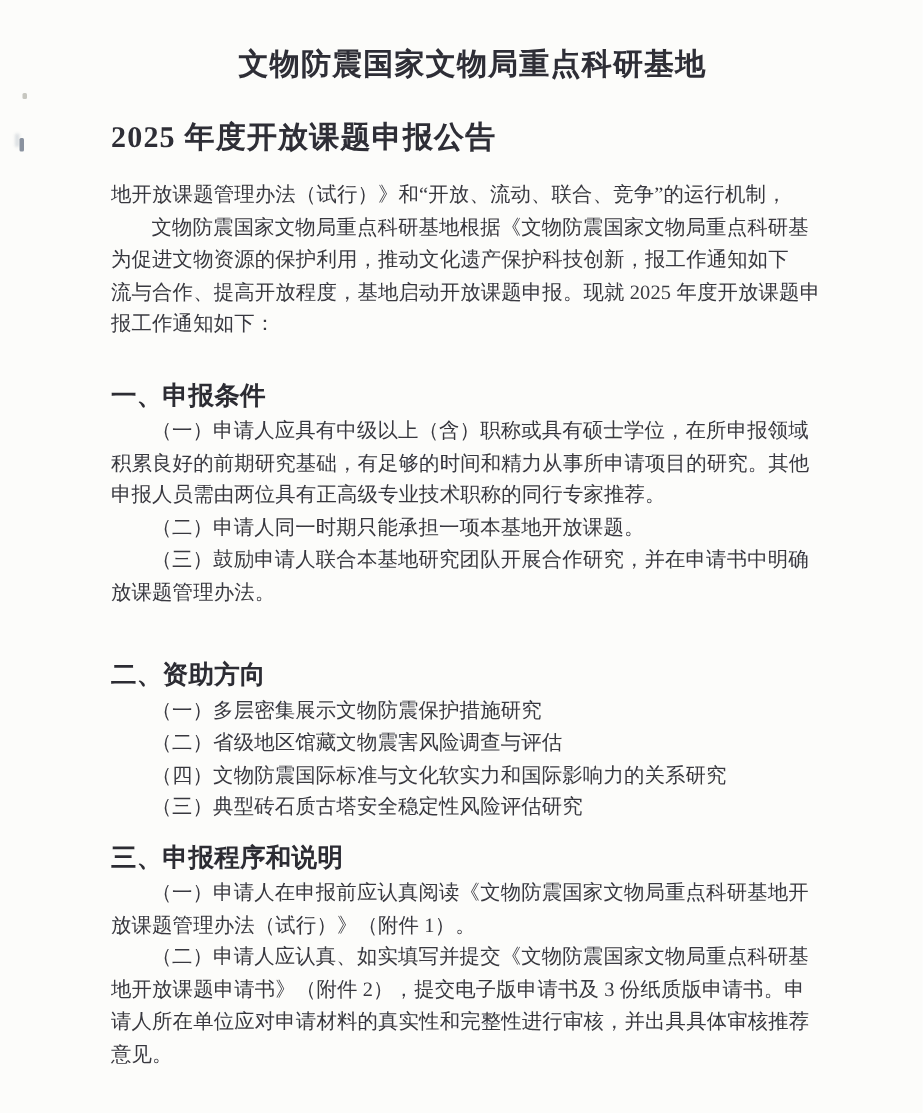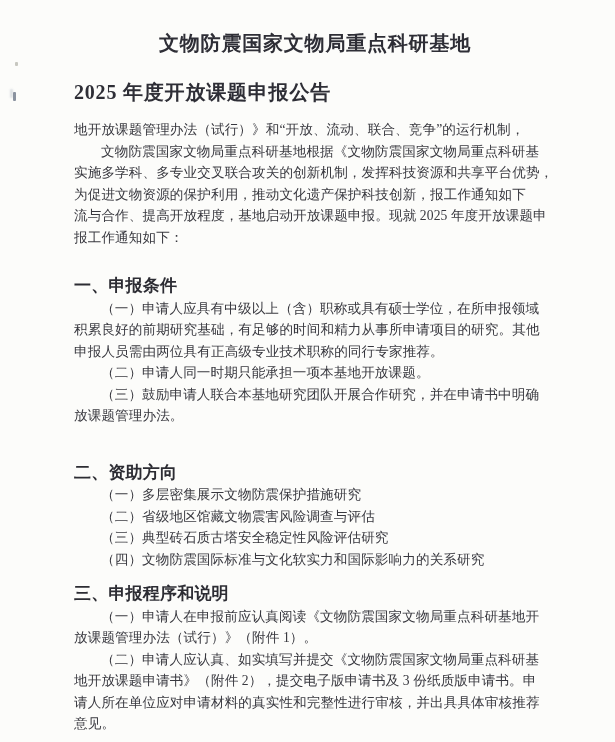--- a/index.html
+++ b/index.html
@@ -75,41 +75,40 @@
 <div class="page">
   <div class="speck speck-1"></div>
   <div class="speck speck-2"></div>
 
   <div class="content">
     <div class="title1">文物防震国家文物局重点科研基地</div>
     <div class="title2">2025 年度开放课题申报公告</div>
     <div class="intro" id="intro">
         <div class="bodyline">地开放课题管理办法（试行）》和“开放、流动、联合、竞争”的运行机制，</div>
         <div class="bodyline ind">文物防震国家文物局重点科研基地根据《文物防震国家文物局重点科研基</div>
-        <div class="bodyline">实施多学科、多专业交叉联合攻关的创新机制，发挥科技资源和共享平台优势，</div>
         <div class="bodyline">为促进文物资源的保护利用，推动文化遗产保护科技创新，报工作通知如下</div>
         <div class="bodyline">流与合作、提高开放程度，基地启动开放课题申报。现就 2025 年度开放课题申</div>
         <div class="bodyline">报工作通知如下：</div>
       </div>
     <div id="sections">
         <section class="section-1">
           <div class="heading">一、申报条件</div>
           <div class="bodyline ind">（一）申请人应具有中级以上（含）职称或具有硕士学位，在所申报领域</div>
           <div class="bodyline">积累良好的前期研究基础，有足够的时间和精力从事所申请项目的研究。其他</div>
           <div class="bodyline">申报人员需由两位具有正高级专业技术职称的同行专家推荐。</div>
           <div class="bodyline ind">（二）申请人同一时期只能承担一项本基地开放课题。</div>
           <div class="bodyline ind">（三）鼓励申请人联合本基地研究团队开展合作研究，并在申请书中明确</div>
           <div class="bodyline">放课题管理办法。</div>
         </section>
         <section class="section-2">
           <div class="heading">二、资助方向</div>
           <div class="bodyline ind">（一）多层密集展示文物防震保护措施研究</div>
           <div class="bodyline ind">（二）省级地区馆藏文物震害风险调查与评估</div>
+          <div class="bodyline ind">（四）文物防震国际标准与文化软实力和国际影响力的关系研究</div>
           <div class="bodyline ind">（三）典型砖石质古塔安全稳定性风险评估研究</div>
-          <div class="bodyline ind">（四）文物防震国际标准与文化软实力和国际影响力的关系研究</div>
         </section>
         <section class="section-3">
           <div class="heading">三、申报程序和说明</div>
           <div class="bodyline ind">（一）申请人在申报前应认真阅读《文物防震国家文物局重点科研基地开</div>
           <div class="bodyline">放课题管理办法（试行）》（附件 1）。</div>
           <div class="bodyline ind">（二）申请人应认真、如实填写并提交《文物防震国家文物局重点科研基</div>
           <div class="bodyline">地开放课题申请书》（附件 2），提交电子版申请书及 3 份纸质版申请书。申</div>
           <div class="bodyline">请人所在单位应对申请材料的真实性和完整性进行审核，并出具具体审核推荐</div>
           <div class="bodyline">意见。</div>
         </section>

